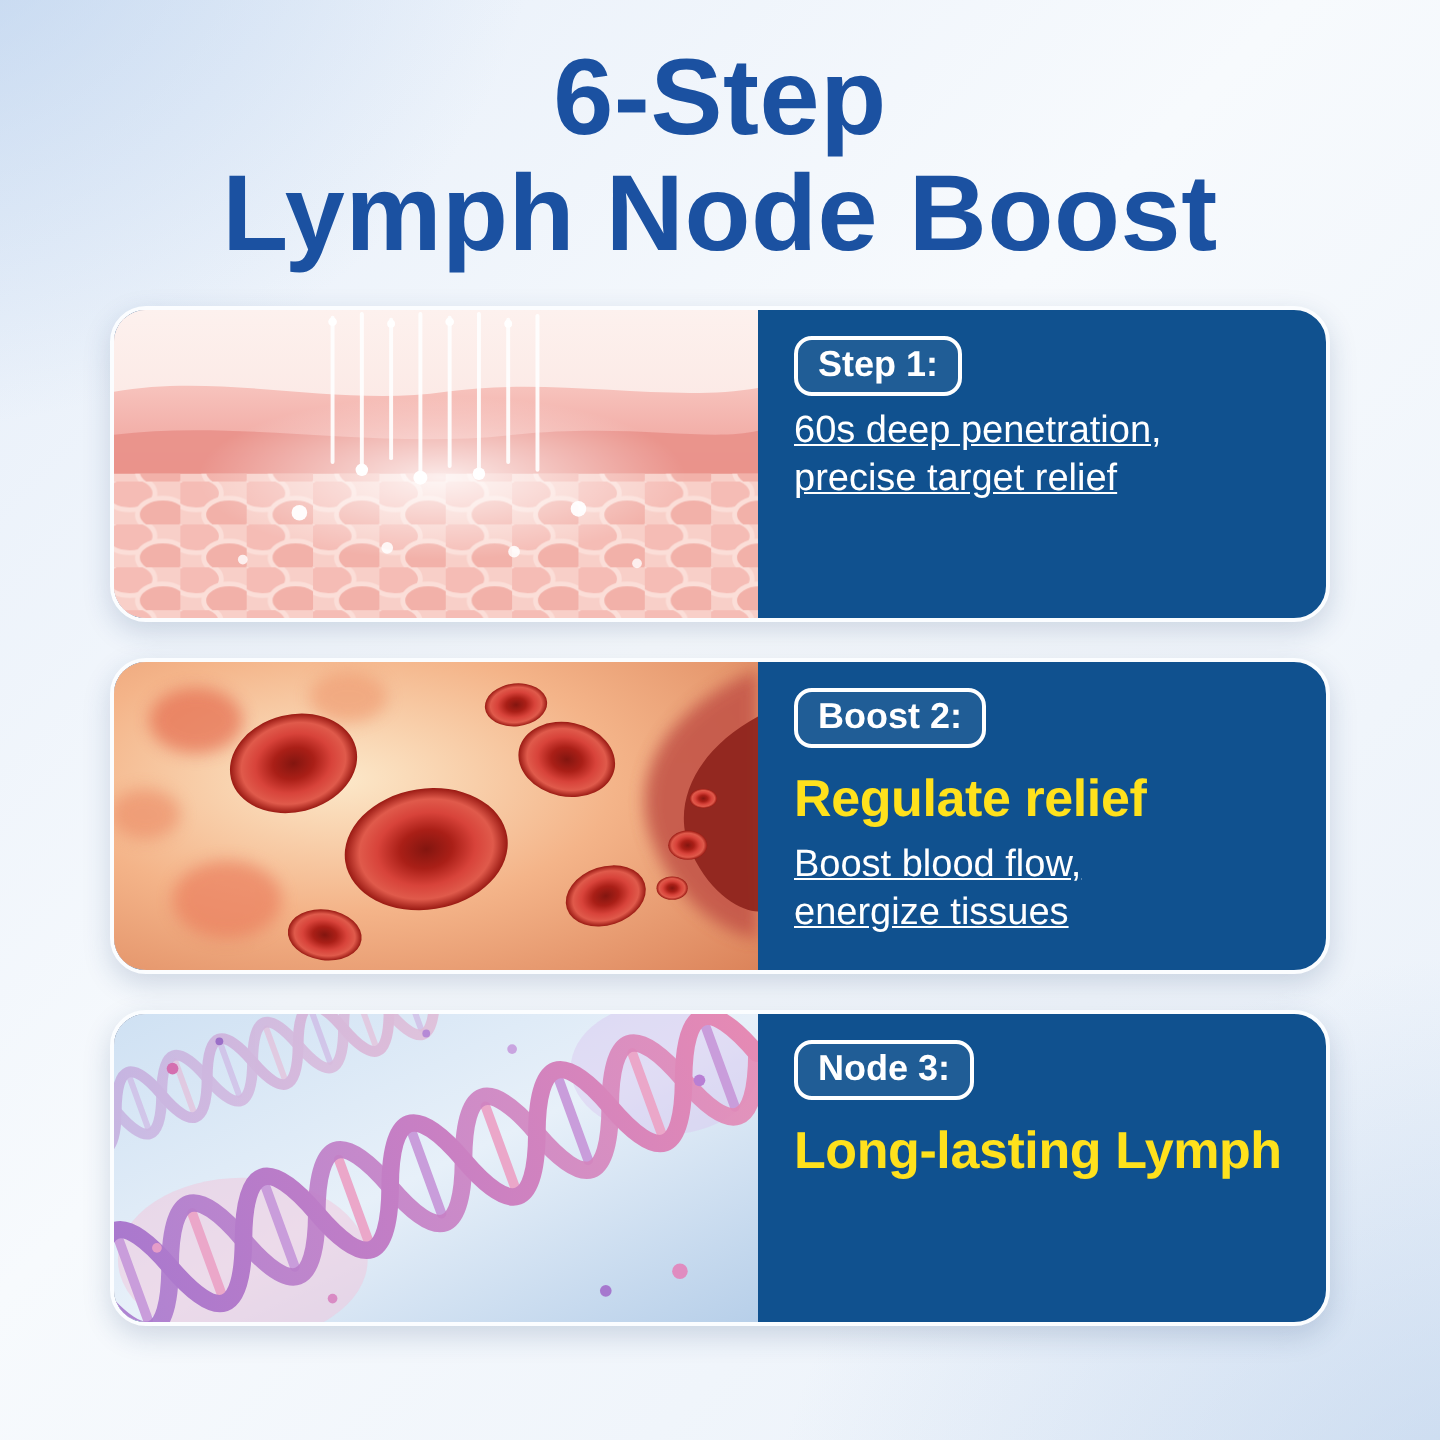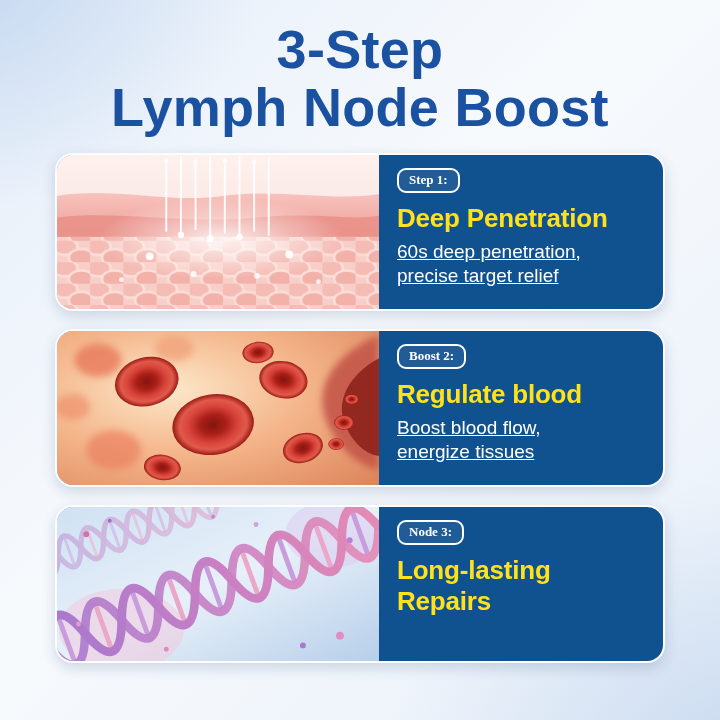--- a/index.html
+++ b/index.html
@@ -20,36 +20,35 @@
   .cards { display:flex; flex-direction:column; gap:18px; padding:16px 55px 0; }
   .card {
     display:flex; height:158px; border-radius:18px; overflow:hidden;
     border:2px solid #fbfdff; background:#10518f;
     box-shadow:0 5px 14px rgba(27,60,110,0.18);
   }
   .card-image { width:322px; flex:0 0 322px; background:#fbe3dc; }
   .card-image svg { width:100%; height:100%; display:block; }
   .card-panel { flex:1; padding:13px 12px 0 18px; color:#ffffff; }
   .badge {
-    display:inline-block; font-size:13px; font-weight:700; color:#ffffff;
+    display:inline-block; font-size:18px; font-weight:700; color:#ffffff;
     border:2px solid #ffffff; border-radius:9px; padding:2px 10px 3px;
     background:rgba(255,255,255,0.07);
-    font-family:Liberation Serif, serif;
   }
   .heading { color:#ffe11c; font-size:26px; font-weight:800; margin-top:10px; letter-spacing:-0.2px; }
   .body { margin-top:6px; }
   .body-line { font-size:19px; line-height:1.28;text-decoration:underline; }
 </style>
 </head>
 <body>
 
 <div class="page">
 
   <h1 class="title">
-    <span class="title-line">3-Step</span>
+    <span class="title-line">6-Step</span>
     <span class="title-line">Lymph Node Boost</span>
   </h1>
 
   <div class="cards">
 
     <section class="card">
       <div class="card-image">
         <svg viewBox="0 0 330 158" preserveAspectRatio="none" aria-hidden="true">
           <defs>
             <linearGradient id="s1top" x1="0" y1="0" x2="0" y2="1">
@@ -97,21 +96,20 @@
               <circle cx="238" cy="102" r="4" opacity="0.95"></circle>
             <circle cx="140" cy="122" r="3" opacity="0.85"></circle>
               <circle cx="205" cy="124" r="3" opacity="0.85"></circle>
             <circle cx="66" cy="128" r="2.5" opacity="0.8"></circle>
               <circle cx="268" cy="130" r="2.5" opacity="0.8"></circle>
           </g>
         </svg>
       </div>
       <div class="card-panel">
         <span class="badge">Step 1:</span>
-        <div class="heading">Deep Penetration</div>
         <div class="body">
           <div class="body-line">60s deep penetration,</div>
           <div class="body-line">precise target relief</div>
         </div>
       </div>
     </section>
 
     <section class="card">
       <div class="card-image">
         <svg viewBox="0 0 330 158" preserveAspectRatio="none" aria-hidden="true">
@@ -149,21 +147,21 @@
             <ellipse cx="108" cy="140" rx="19" ry="13" fill="url(#s2rbc)" transform="rotate(8 108 140)"></ellipse>
             <ellipse cx="206" cy="22" rx="16" ry="11" fill="url(#s2rbc)" transform="rotate(-6 206 22)"></ellipse>
             <ellipse cx="294" cy="94" rx="10" ry="7.5" fill="url(#s2rbc)"></ellipse>
             <ellipse cx="302" cy="70" rx="7" ry="5" fill="url(#s2rbc)"></ellipse>
             <ellipse cx="286" cy="116" rx="8" ry="6" fill="url(#s2rbc)"></ellipse>
           </g>
         </svg>
       </div>
       <div class="card-panel">
         <span class="badge">Boost 2:</span>
-        <div class="heading">Regulate blood</div>
+        <div class="heading">Regulate relief</div>
         <div class="body">
           <div class="body-line">Boost blood flow,</div>
           <div class="body-line">energize tissues</div>
         </div>
       </div>
     </section>
 
     <section class="card">
       <div class="card-image">
         <svg viewBox="0 0 330 158" preserveAspectRatio="none" aria-hidden="true">
@@ -211,20 +209,20 @@
             <circle cx="204" cy="18" r="2.5" fill="#c9a4e0"></circle>
               <circle cx="252" cy="142" r="3" fill="#a678ce"></circle>
             <circle cx="112" cy="146" r="2.5" fill="#d98bc4"></circle>
               <circle cx="22" cy="120" r="2.5" fill="#e59cc8"></circle>
             <circle cx="160" cy="10" r="2" fill="#b58ad6"></circle>
           </g>
         </svg>
       </div>
       <div class="card-panel">
         <span class="badge">Node 3:</span>
-        <div class="heading">Long-lasting Repairs</div>
+        <div class="heading">Long-lasting Lymph</div>
         <div class="body">
         </div>
       </div>
     </section>
 
   </div>
 </div>
 
 </body></html>

